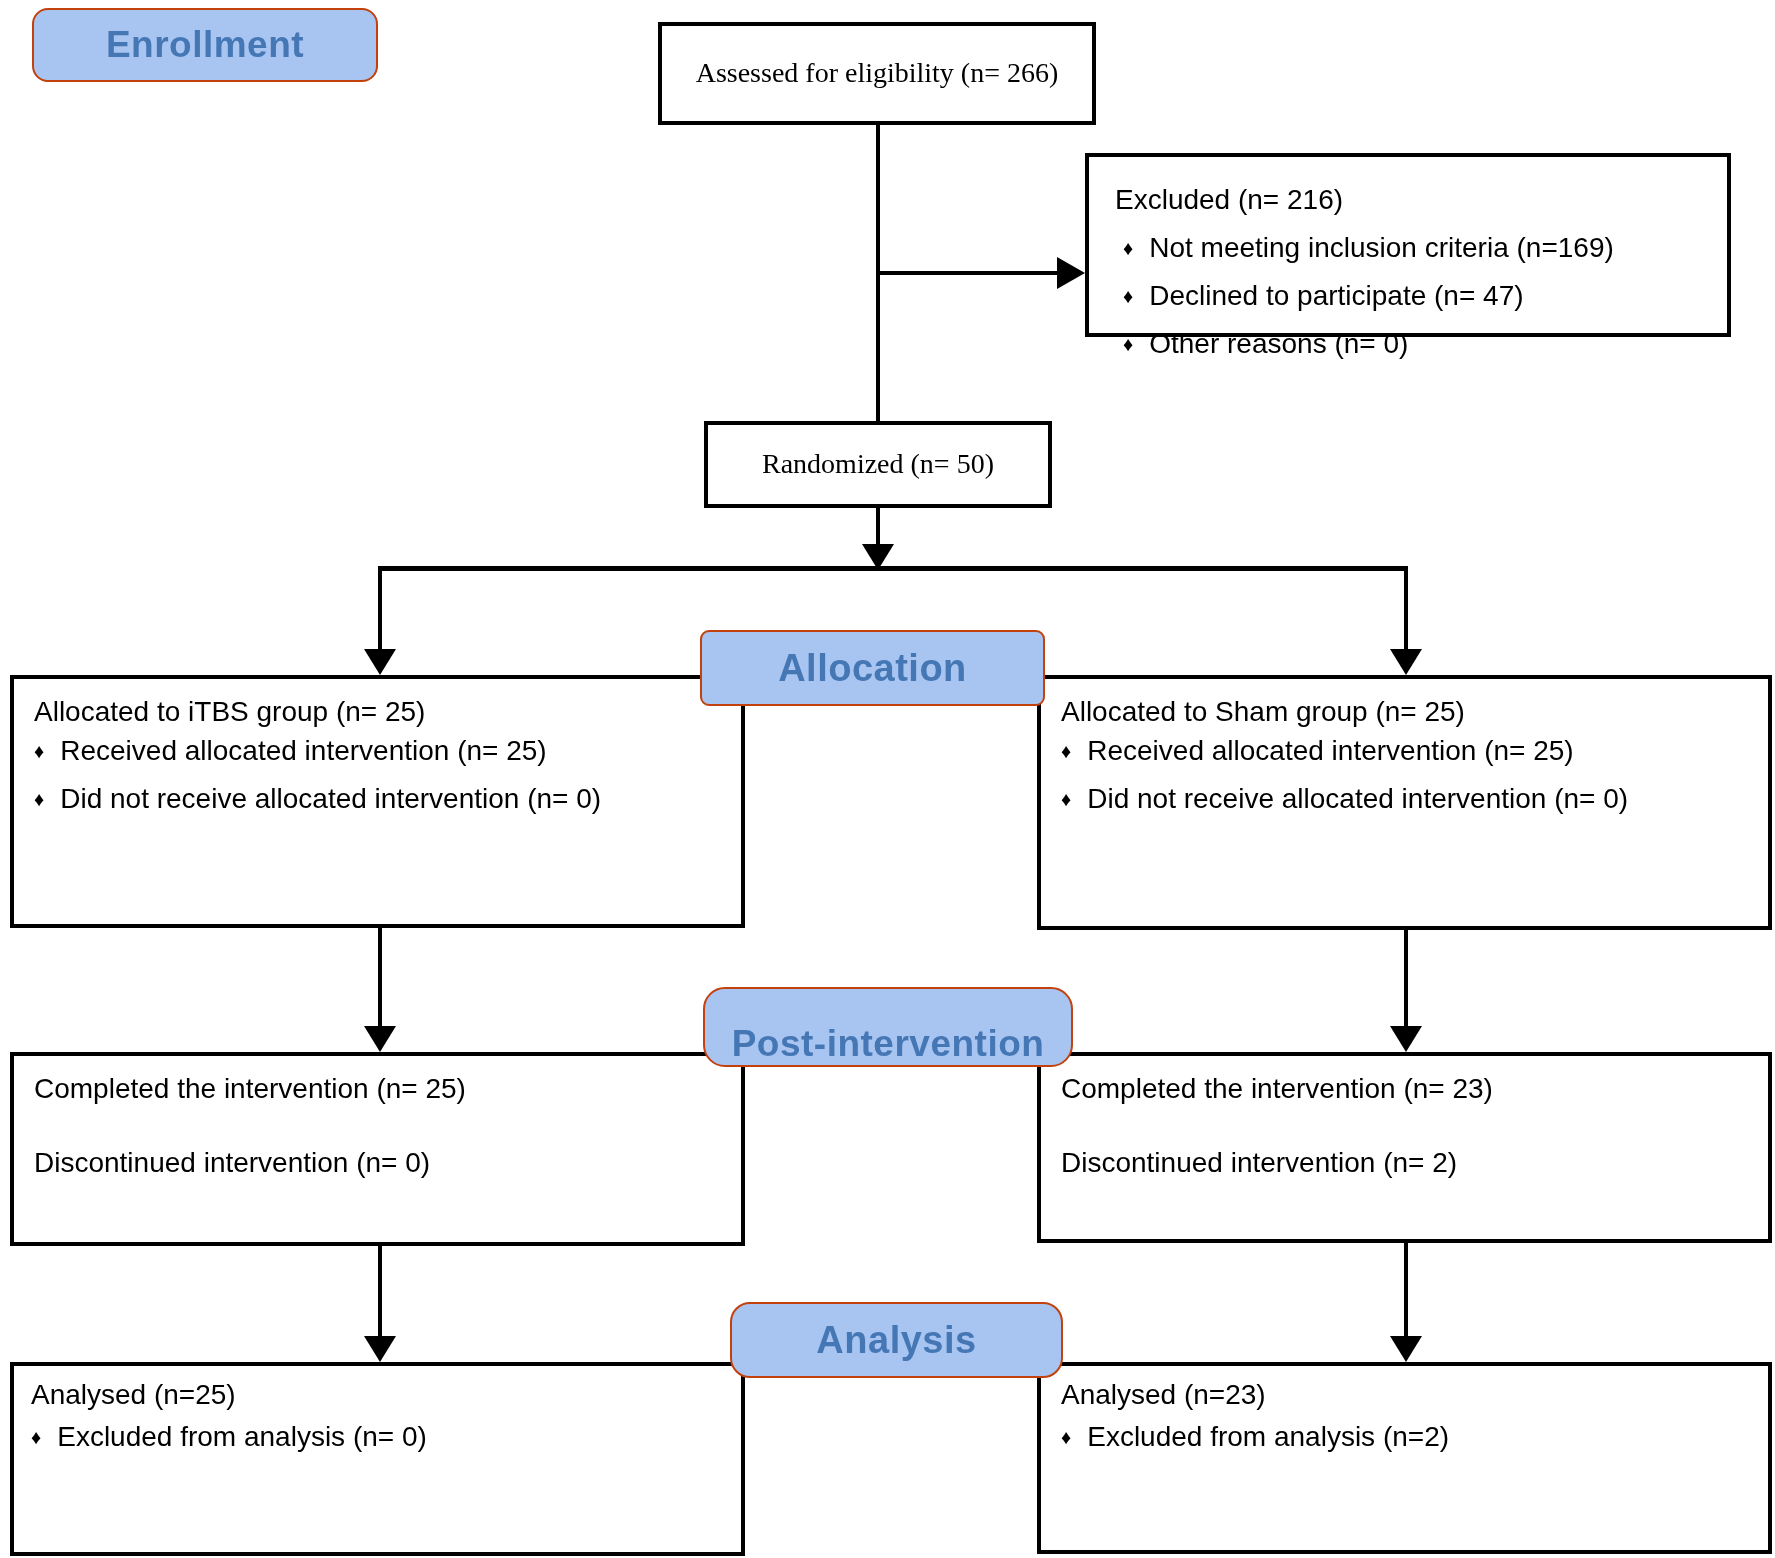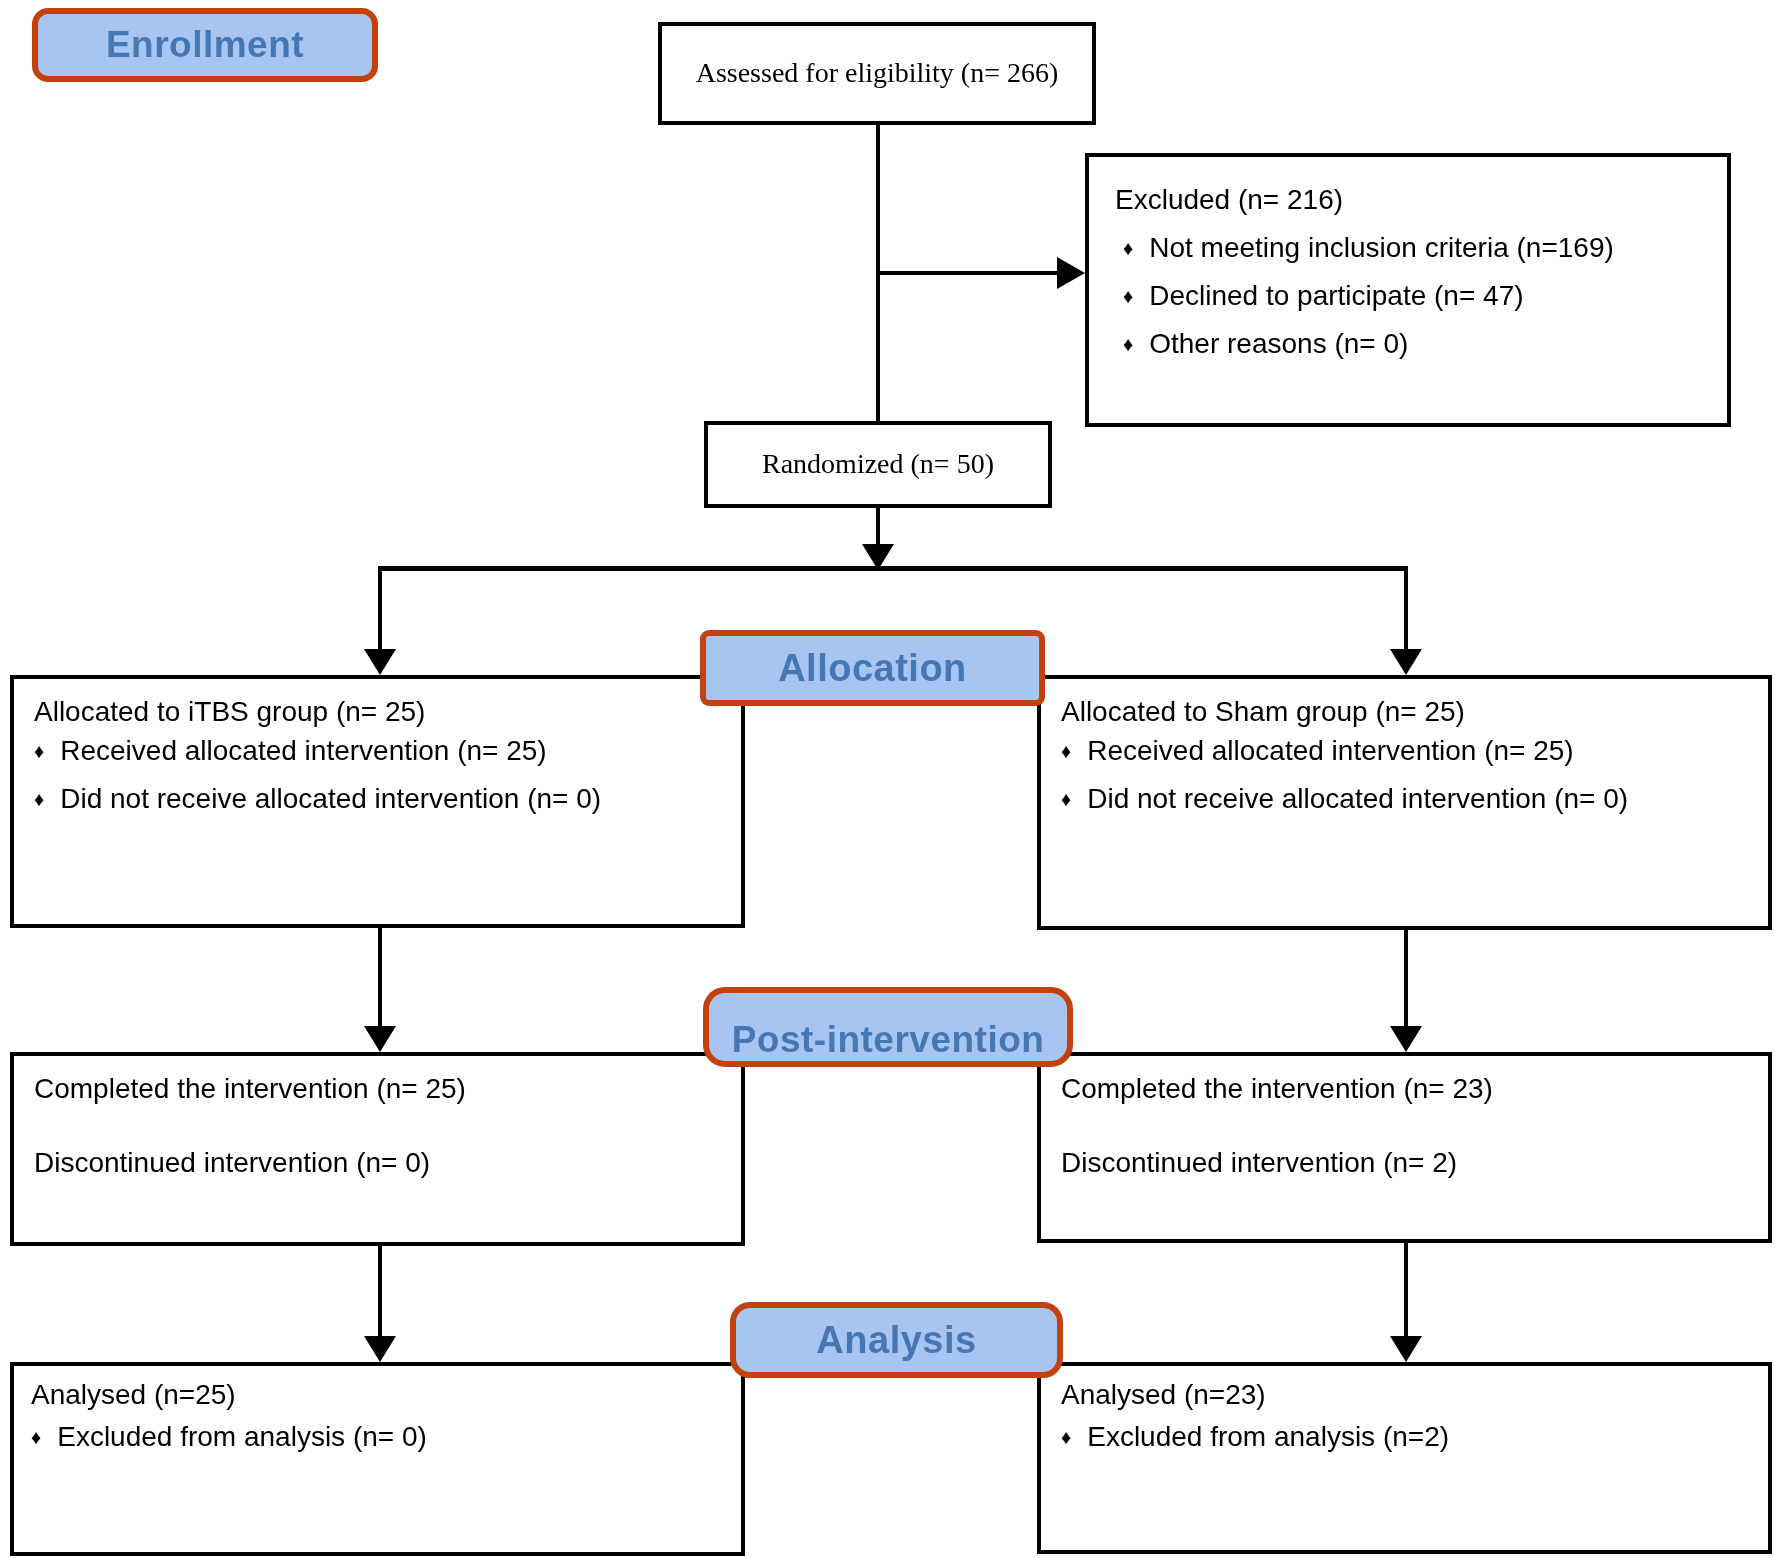--- a/index.html
+++ b/index.html
@@ -7,21 +7,21 @@
     position:relative; width:1775px; height:1558px; background:#ffffff;
     font-family:"Liberation Sans", sans-serif; color:#000; overflow:hidden;
   }
   .box {
     position:absolute; background:#ffffff; border:4px solid #000000;
     box-sizing:border-box; font-size:28px; line-height:1.22;
   }
   .center { display:flex; align-items:center; justify-content:center; text-align:center;font-family:Liberation Serif, serif; }
   .badge {
     position:absolute; box-sizing:border-box;
-    background:var(--badge-fill, #A8C5F2); border:6px solid #c2410c;
+    background:var(--badge-fill, #A8C5F2); border:2px solid #c2410c;
     display:flex; align-items:center; justify-content:center;
     font-weight:bold; color:var(--badge-text, #4577B5);
     z-index:5; letter-spacing:0.5px;
   }
   .line { position:absolute; background:#000000; z-index:1; }
   .ah-d { position:absolute; width:0; height:0; z-index:1;
     border-left:16px solid transparent; border-right:16px solid transparent;
     border-top:26px solid #000000; }
   .ah-r { position:absolute; width:0; height:0; z-index:1;
     border-top:16px solid transparent; border-bottom:16px solid transparent;
@@ -73,21 +73,21 @@
   </div>
 
   <div class="badge" style="left:730px; top:1302px; width:333px; height:76px; border-radius:20px; font-size:38px;">
     <span>Analysis</span>
   </div>
 
   <div class="box center" style="left:658px; top:22px; width:438px; height:103px;">
     <span>Assessed for eligibility (n= 266)</span>
   </div>
 
-  <div class="box" style="left:1085px; top:153px; width:646px; height:274px; padding:26px 24px 0 26px;">
+  <div class="box" style="left:1085px; top:153px; width:646px; height:184px; padding:26px 24px 0 26px;">
     <div class="title-line" style="margin-bottom:14px;">Excluded (n= 216)</div>
     <div class="bullet indent">
       <span class="dm">♦</span>
       <span>Not meeting inclusion criteria (n=169)</span>
     </div>
     <div class="bullet indent">
       <span class="dm">♦</span>
       <span>Declined to participate (n= 47)</span>
     </div>
     <div class="bullet indent">

